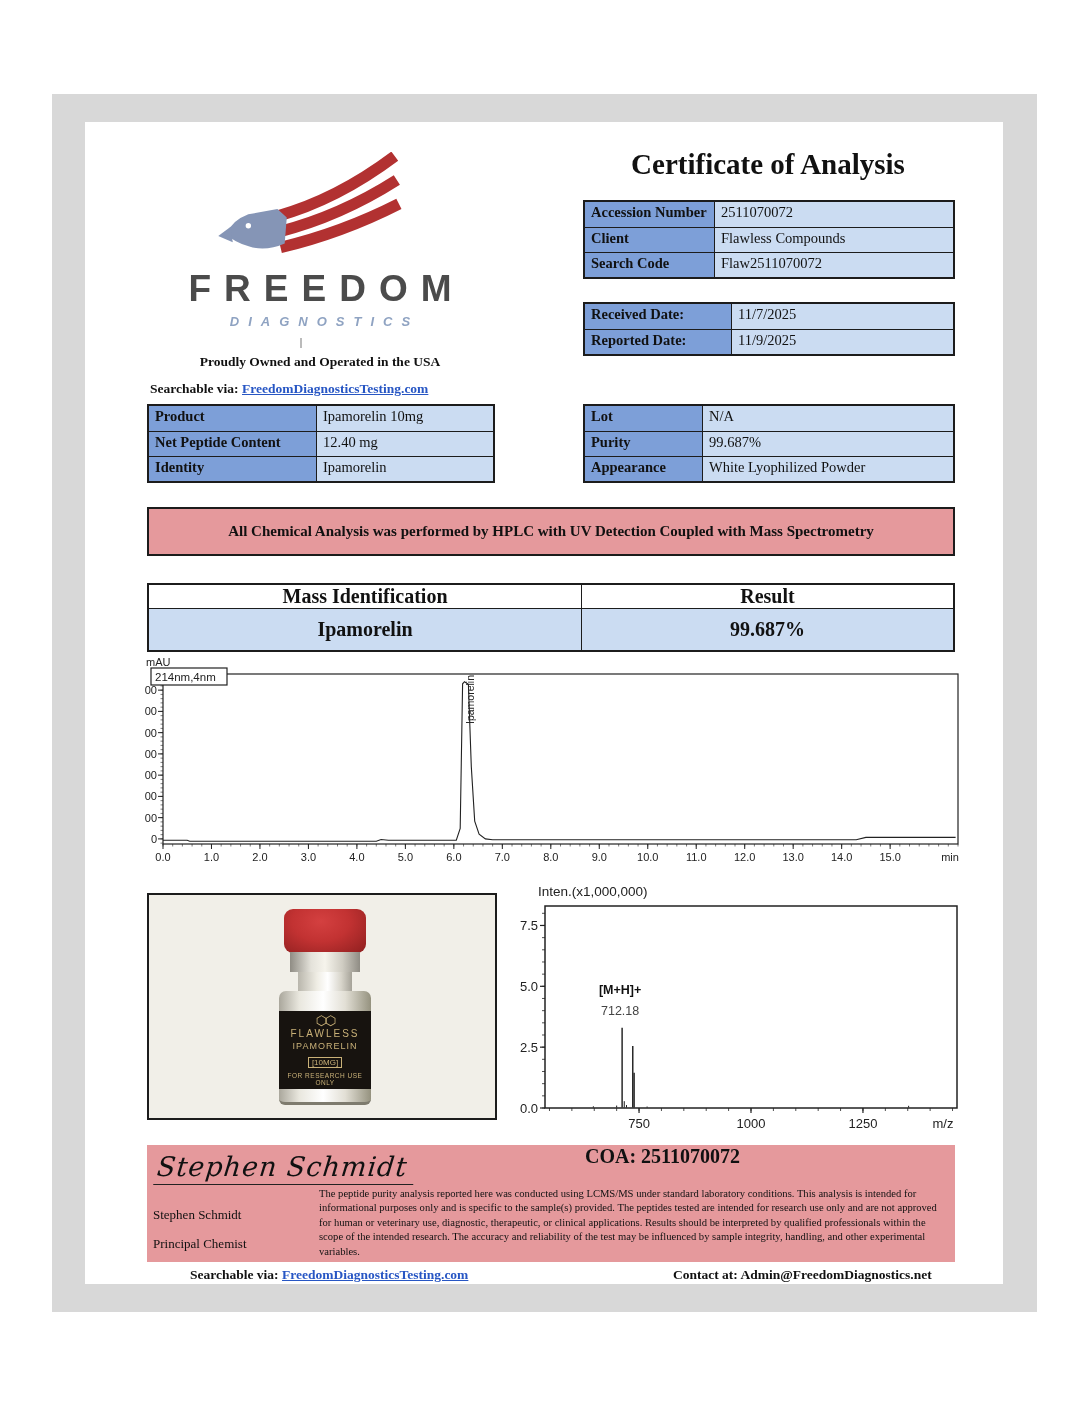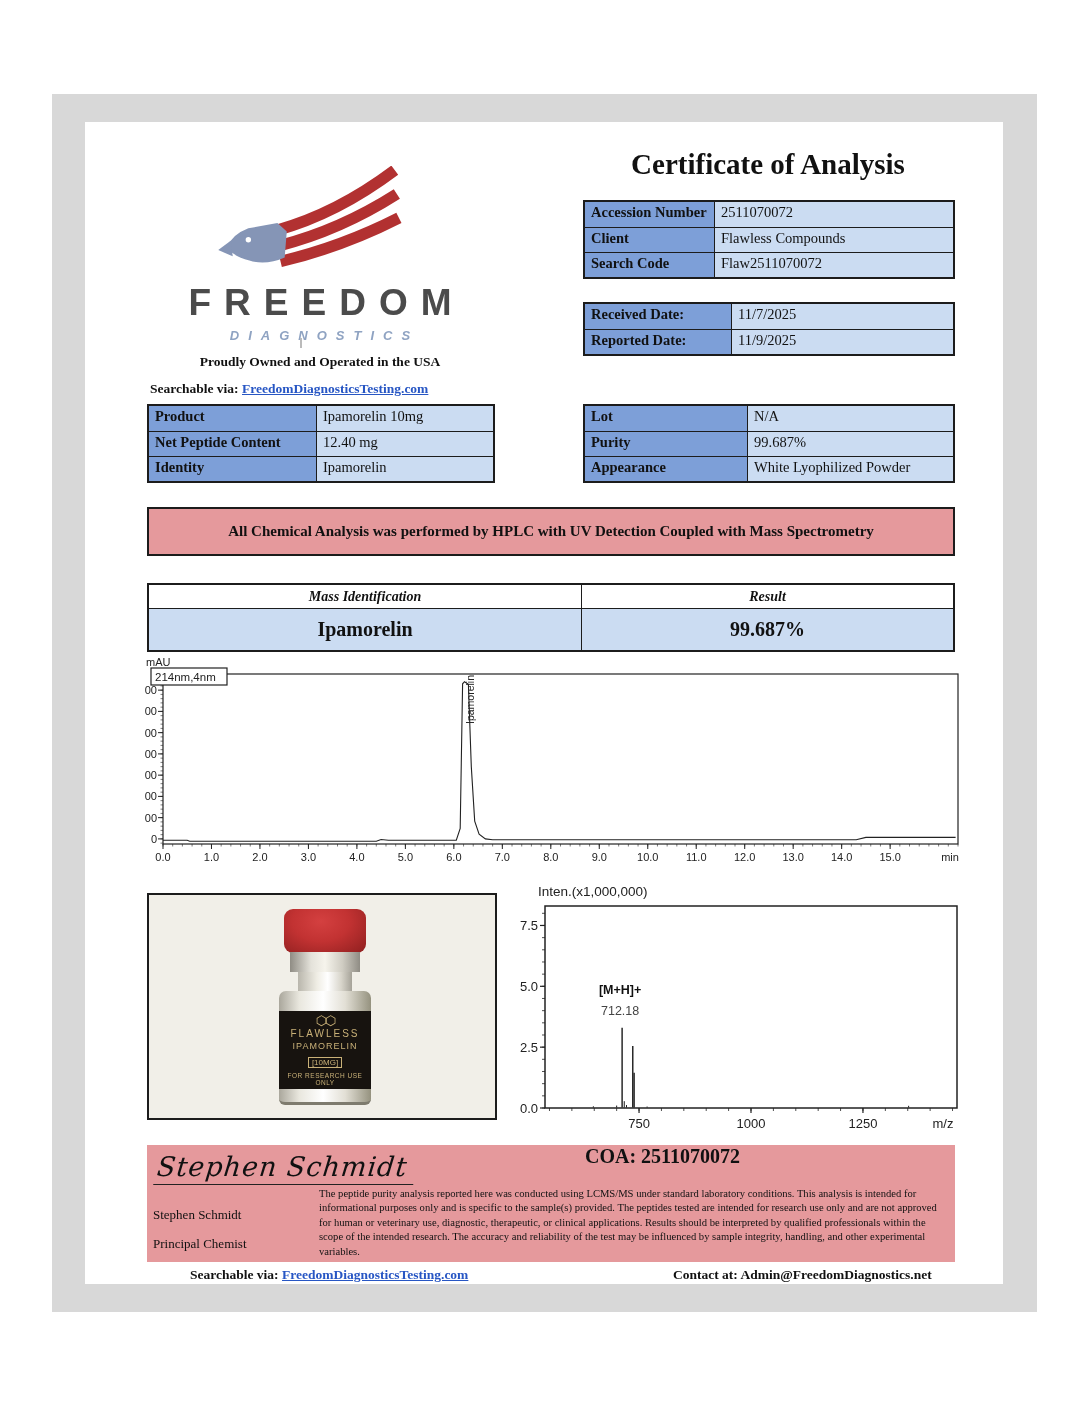--- a/index.html
+++ b/index.html
@@ -6,21 +6,21 @@
     --hdr-blue:#7d9fd8; --lt-blue:#cbdcf2; --pink:#e5999c; --bord:#1c1c1c;
     --link:#2756c4; --frame:#d8d8d8; --logo-red:#b23131; --logo-gray:#4b4b4b; --logo-blue:#8fa3c2;
   }
   *{margin:0;padding:0;box-sizing:border-box;}
   body{width:1088px;height:1408px;background:#ffffff;position:relative;
        font-family:"Liberation Serif",serif;color:#111;overflow:hidden;}
   .frame{position:absolute;left:52px;top:94px;width:985px;height:1218px;background:var(--frame);}
   .page{position:absolute;left:85px;top:122px;width:918px;height:1162px;background:#fff;}
 
   
-  .logo-block{position:absolute;left:40px;top:44px;width:390px;text-align:center;}
+  .logo-block{position:absolute;left:40px;top:30px;width:390px;text-align:center;}
   .logo-word{font-family:"Liberation Sans",sans-serif;font-weight:bold;font-size:37px;
              letter-spacing:13px;color:var(--logo-gray);margin-top:4px;text-indent:13px;}
   .logo-sub{font-family:"Liberation Sans",sans-serif;font-weight:bold;font-size:13px;
             letter-spacing:9px;color:var(--logo-blue);margin-top:4px;text-indent:9px;font-style:italic;}
   .logo-divider{position:absolute;left:215px;top:216px;width:2px;height:10px;background:#bbb;}
   .tagline{position:absolute;left:40px;top:232px;width:390px;text-align:center;
            font-weight:bold;font-size:13.5px;}
   .search-top{position:absolute;left:65px;top:259px;font-weight:bold;font-size:13.5px;}
   .link{color:var(--link);text-decoration:underline;cursor:pointer;}
 
@@ -31,34 +31,34 @@
   
   .kv{position:absolute;border:2px solid var(--bord);}
   .kv .row{display:flex;height:25px;border-top:1px solid var(--bord);}
   .kv .row:first-child{border-top:none;}
   .kv .k{background:var(--hdr-blue);border-right:1px solid var(--bord);font-weight:bold;
          font-size:14.5px;padding:2px 0 0 6px;}
   .kv .v{flex:1;background:var(--lt-blue);font-size:14.5px;padding:2px 0 0 6px;}
   #info{left:498px;top:78px;width:372px;} #info .k{width:130px;}
   #dates{left:498px;top:180px;width:372px;} #dates .k{width:147px;}
   #product{left:62px;top:282px;width:348px;} #product .k{width:168px;}
-  #qc{left:498px;top:282px;width:372px;} #qc .k{width:163px;}
+  #qc{left:498px;top:282px;width:372px;} #qc .k{width:118px;}
 
   
   .banner{position:absolute;left:62px;top:385px;width:808px;height:49px;background:var(--pink);
           border:2px solid var(--bord);text-align:center;font-weight:bold;font-size:15px;
           line-height:45px;}
 
   
   .mass{position:absolute;left:62px;top:461px;width:808px;border:2px solid var(--bord);}
   .mass .hrow{display:flex;height:24px;background:#fff;border-bottom:1.5px solid var(--bord);}
   .mass .drow{display:flex;height:41px;background:var(--lt-blue);}
   .mass .c1{width:433px;border-right:1.5px solid var(--bord);display:flex;align-items:center;justify-content:center;}
   .mass .c2{flex:1;display:flex;align-items:center;justify-content:center;}
-  .mass .hrow div{font-weight:bold;font-size:14px;font-style:italic;}
+  .mass .hrow div{font-weight:bold;font-size:20px;}
   .mass .drow div{font-weight:bold;font-size:20px;}
 
   
   .chart{position:absolute;}
   #hplc{left:60px;top:534px;width:820px;height:222px;}
   #ms{left:415px;top:758px;width:470px;height:262px;}
   svg text{font-family:"Liberation Sans",sans-serif;}
 
   
   .photo{position:absolute;left:62px;top:771px;width:350px;height:227px;border:2px solid var(--bord);

